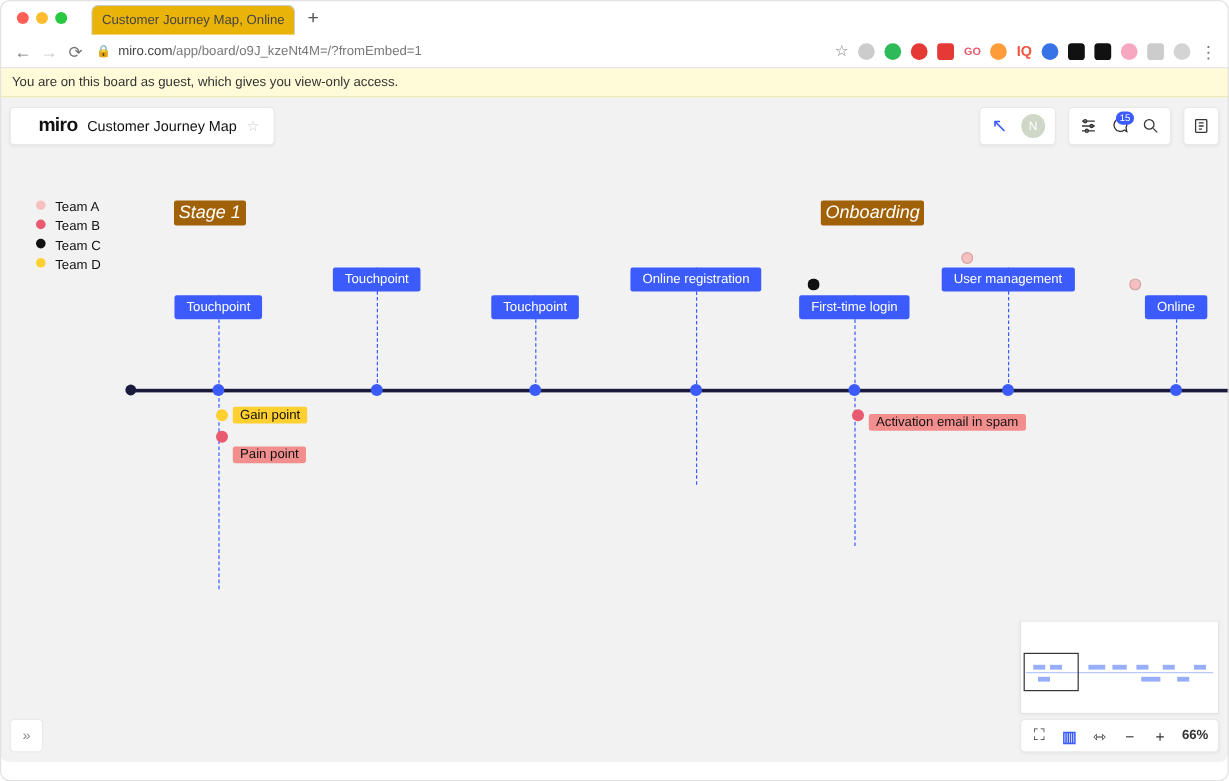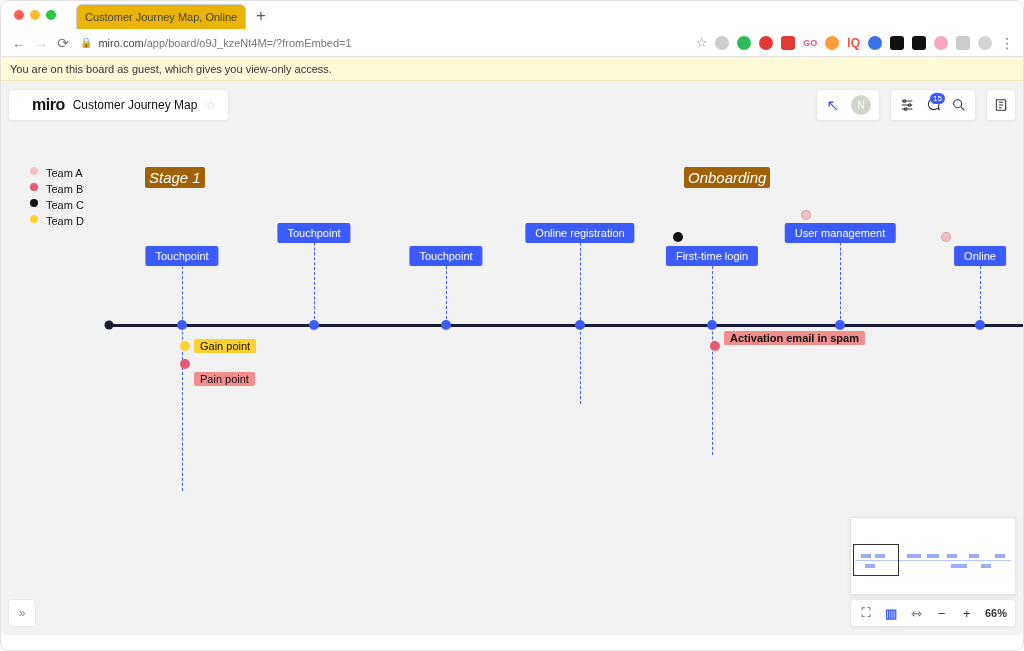--- a/index.html
+++ b/index.html
@@ -208,21 +208,21 @@
         <div class="tp-box" style="left: 446px; top: 79px;">Touchpoint</div>
         <div class="tp-dot" style="left: 446px; top: 158px;"></div>
         <div class="vline" style="left: 580px; top: 56px; height: 181px;"></div>
         <div class="tp-box" style="left: 580px; top: 56px;">Online registration</div>
         <div class="tp-dot" style="left: 580px; top: 158px;"></div>
         <div class="vline" style="left: 712px; top: 79px; height: 209px;"></div>
         <div class="tp-box" style="left: 712px; top: 79px;">First-time login</div>
         <div class="tp-dot" style="left: 712px; top: 158px;"></div>
         <div class="team-dot" style="left: 678px; top: 70px; background: rgb(17, 17, 17);"></div>
         <div class="mini-dot" style="left: 715px; top: 179px; background: rgb(232, 90, 111);"></div>
-        <div class="pp" style="left: 724px; top: 164px; font-weight: bold;">Activation email in spam</div>
+        <div class="pp" style="left: 724px; top: 178px;">Activation email in spam</div>
         <div class="vline" style="left: 840px; top: 56px; height: 101px;"></div>
         <div class="tp-box" style="left: 840px; top: 56px;">User management</div>
         <div class="tp-dot" style="left: 840px; top: 158px;"></div>
         <div class="team-dot" style="left: 806px; top: 48px; background: rgb(247, 192, 192);"></div>
         <div class="vline" style="left: 980px; top: 79px; height: 78px;"></div>
         <div class="tp-box" style="left: 980px; top: 79px;">Online</div>
         <div class="tp-dot" style="left: 980px; top: 158px;"></div>
         <div class="team-dot" style="left: 946px; top: 70px; background: rgb(247, 192, 192);"></div>
       </div>
 

